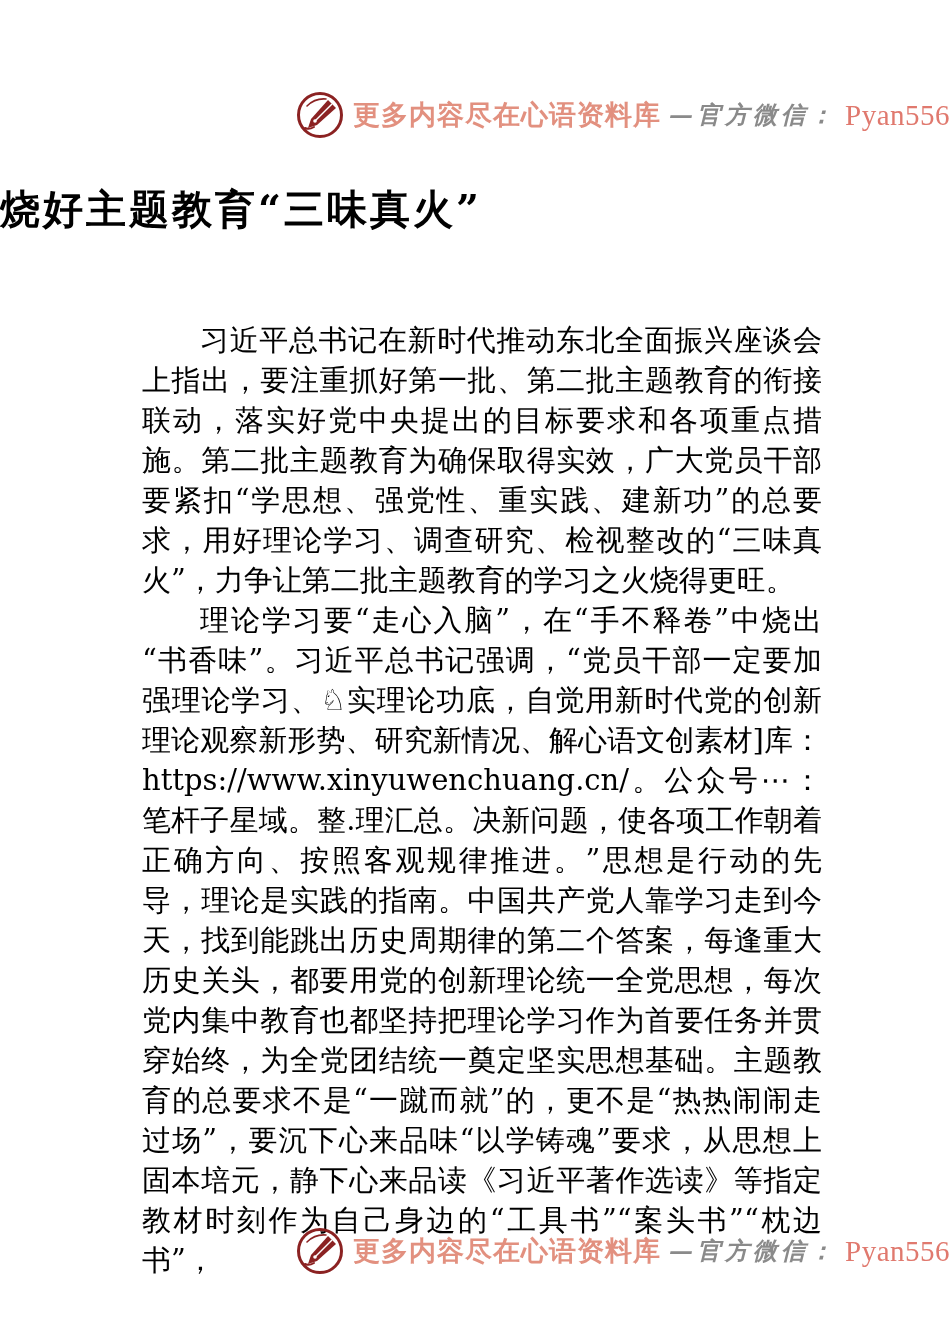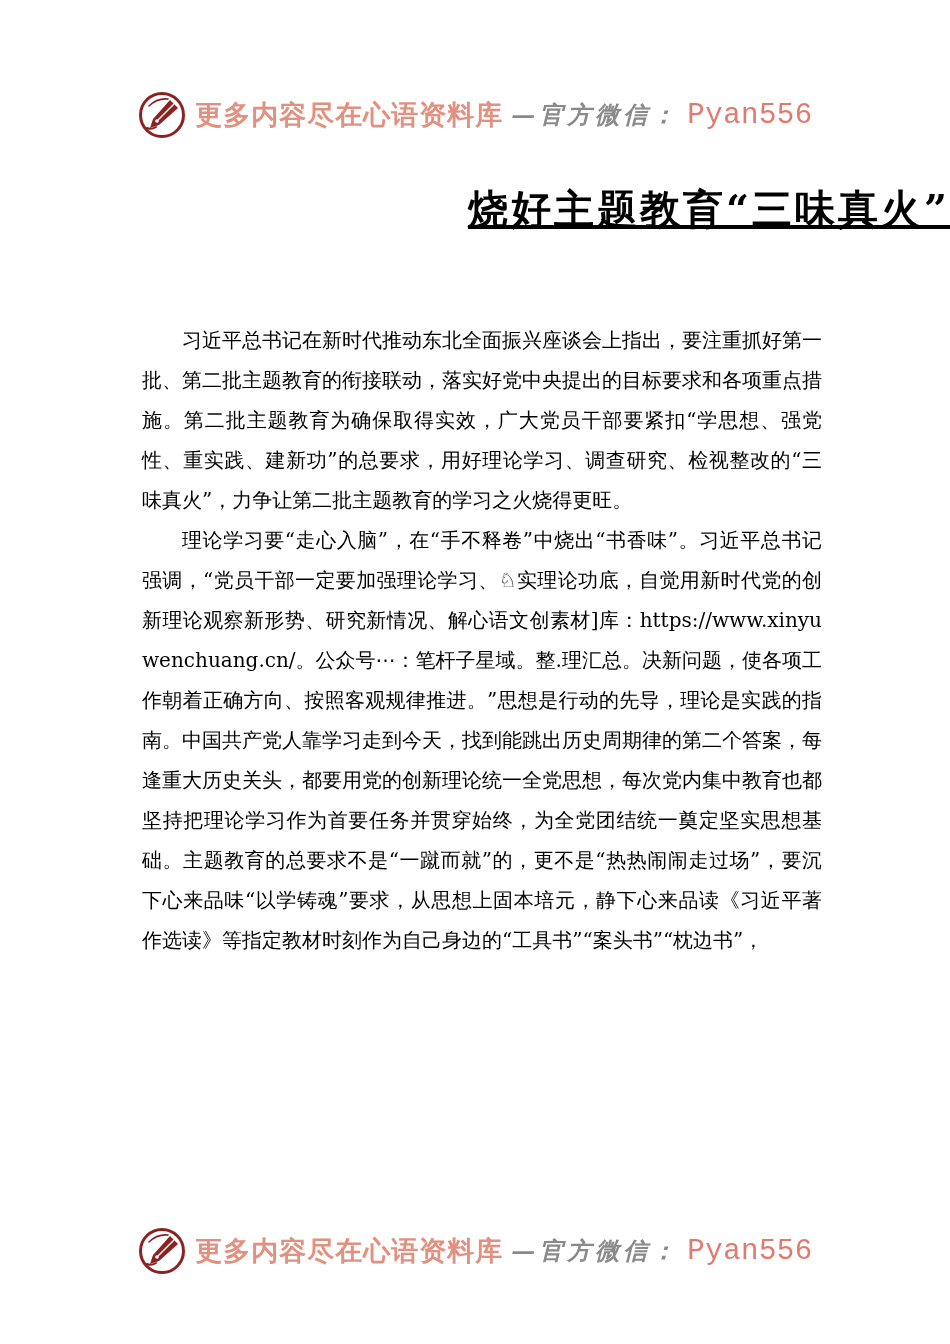--- a/index.html
+++ b/index.html
@@ -15,21 +15,21 @@
     background: #ffffff;
     overflow: hidden;
     font-family: "DejaVu Serif", serif;
   }
   
   .brand-line {
     position: absolute;
     left: 0;
     right: 0;
     display: flex;
-    justify-content: center;
+    justify-content: flex-end;
     align-items: center;
     gap: 8px;
     white-space: nowrap;
   }
   .brand-line.top    { top: 90px; }
   .brand-line.bottom { top: 1226px; }
   .logo-wrap {
     width: 50px;
     height: 50px;
     flex: 0 0 auto;
@@ -41,45 +41,44 @@
     letter-spacing: 1px;
   }
   .wechat-label {
     font-size: 24px;
     font-weight: 600;
     font-style: italic;
     color: #8a8a8a;
     letter-spacing: 4px;
   }
   .wechat-id {
-    font-family: Liberation Mono, monospace;
+    font-family: Liberation Serif, serif;
     font-size: 29px;
     color: #e0796e;
     letter-spacing: 0.5px;
   }
   
   .doc-title {
     position: absolute;
     top: 182px;
     left: 0;
     width: 100%;
-    text-align: right;
+    text-align: left;
     font-size: 40px;
     font-weight: bold;
     color: #000000;
     letter-spacing: 3px;
     margin: 0;
-    text-decoration: underline;
   }
   .doc-body {
     position: absolute;
     top: 320px;
     left: 142px;
     width: 680px;
-    font-size: 20px;
+    font-size: 29px;
     line-height: 40px;
     color: #000000;
     text-align: justify;
   }
   .doc-body p {
     margin: 0;
     text-indent: 2em;
     word-break: break-all;
   }
 </style>

